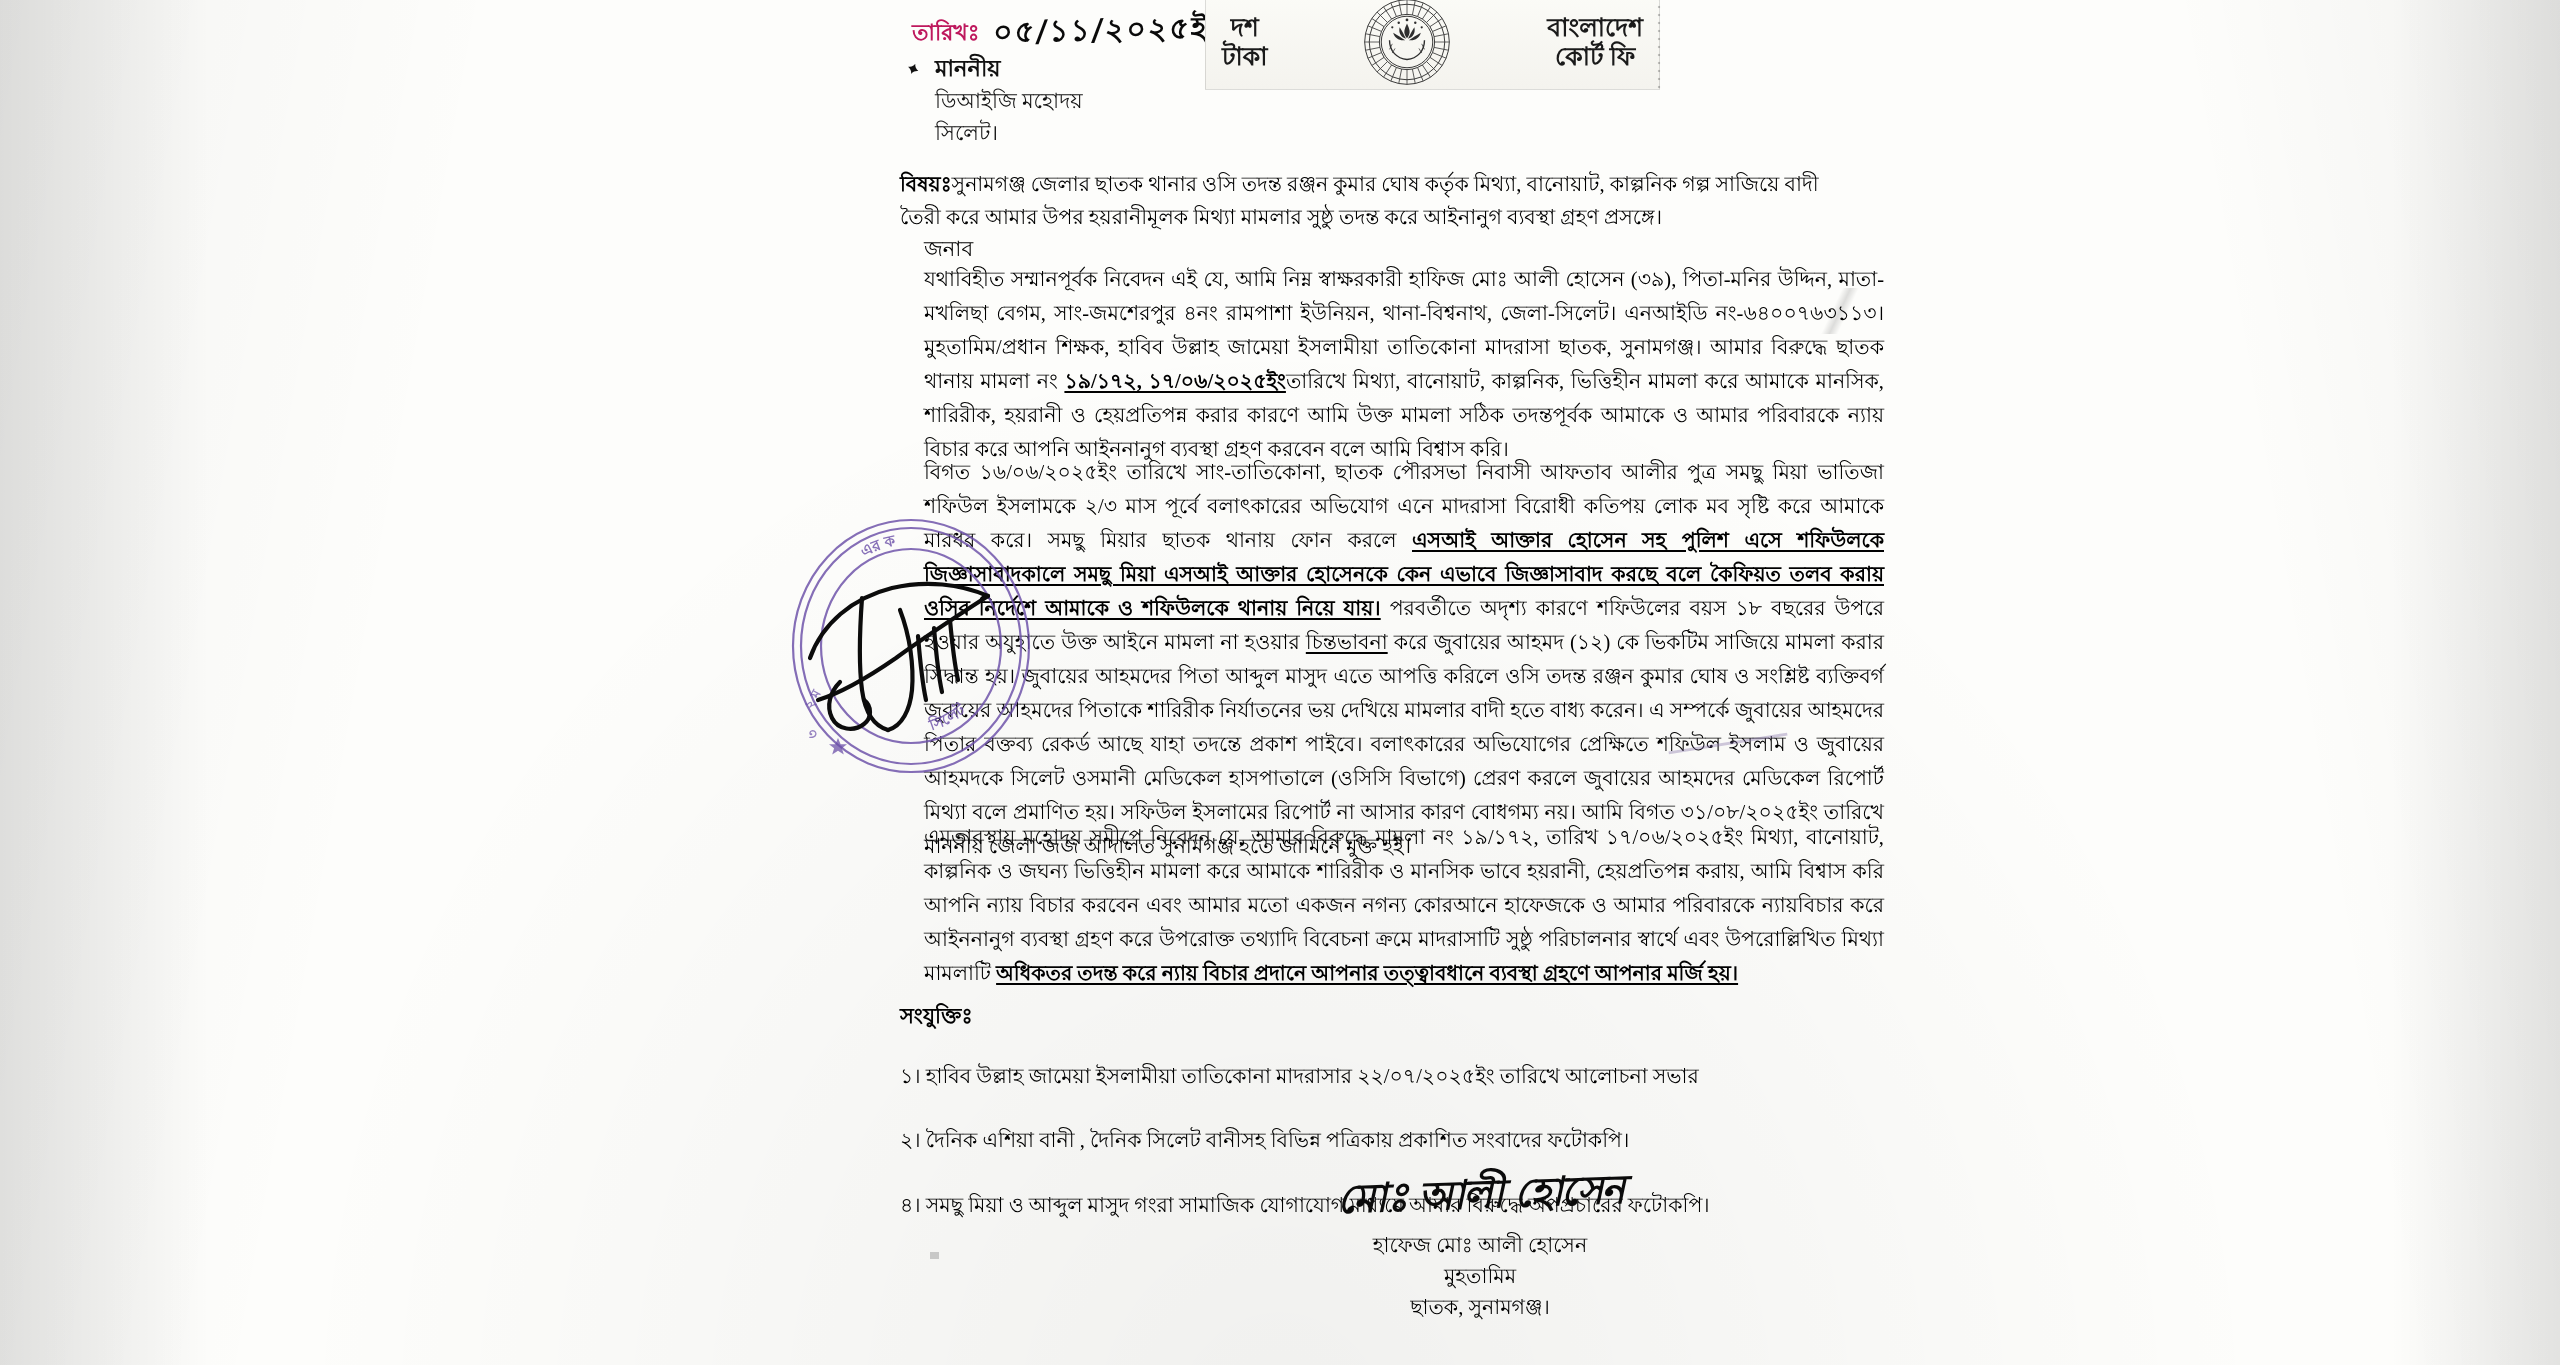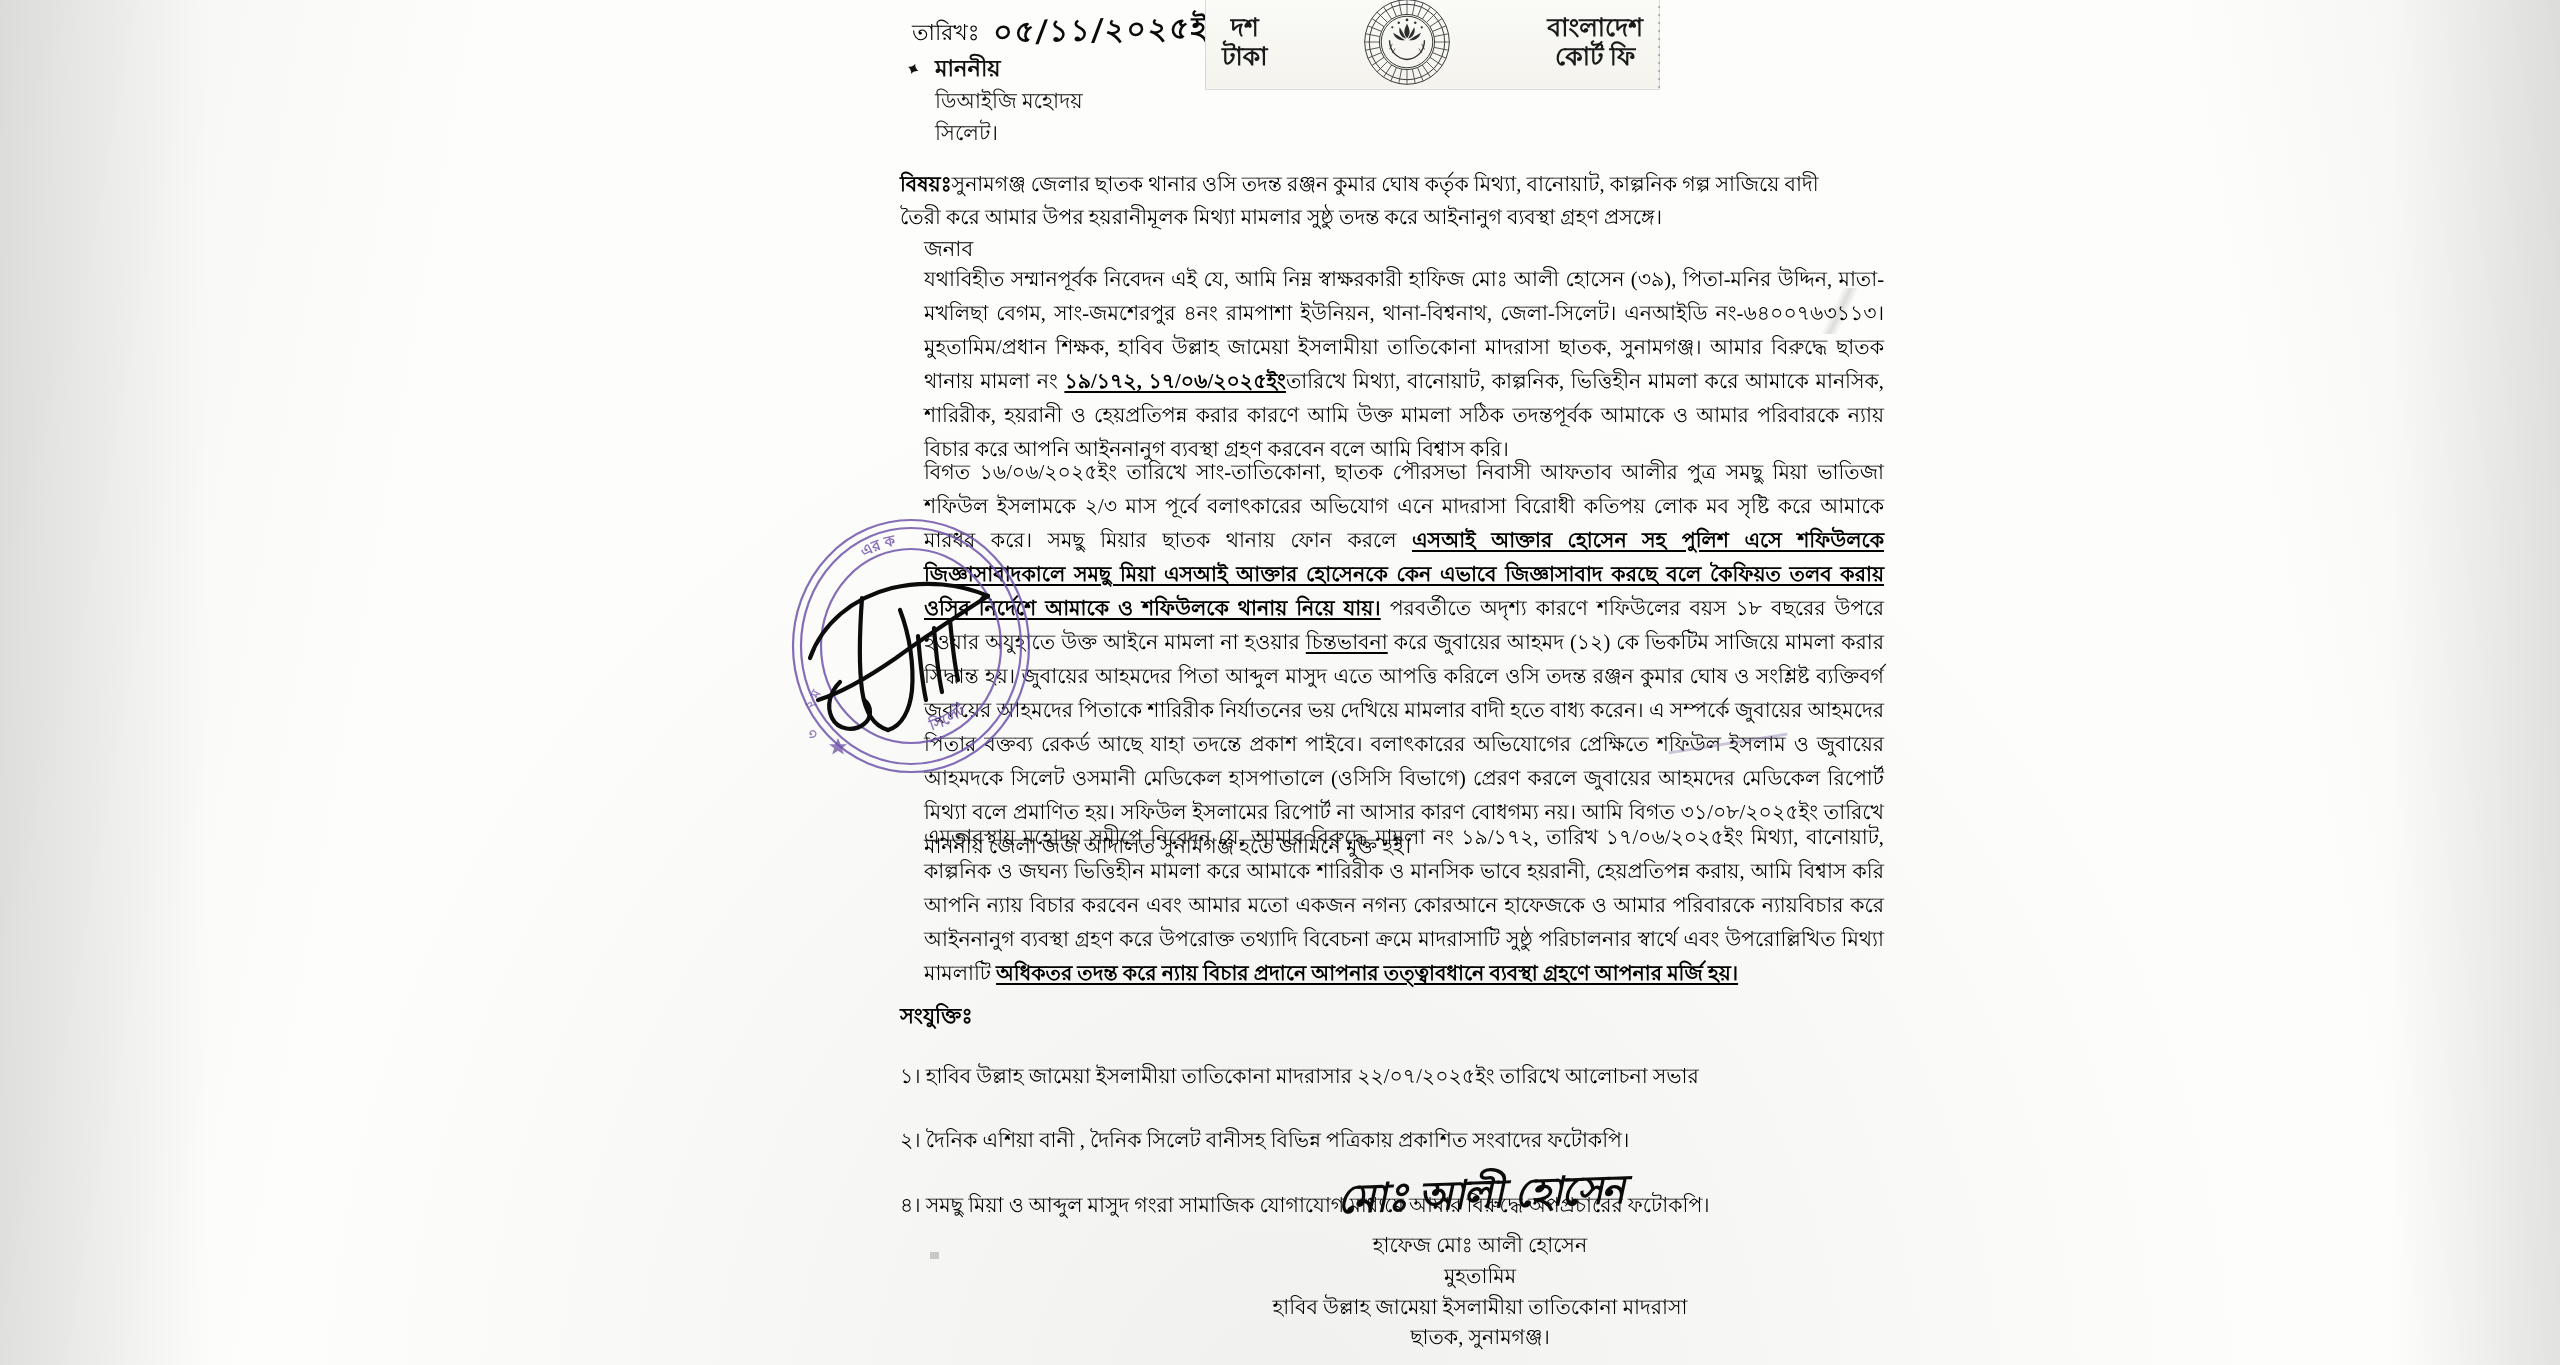--- a/index.html
+++ b/index.html
@@ -49,22 +49,22 @@
   .date-row {
     position: absolute;
     left: 912px;
     top: 6px;
     display: flex;
     align-items: baseline;
     gap: 14px;
   }
   .date-label {
     font-size: 22px;
-    font-weight: 400;
-    color: #000000;
+    font-weight: 700;
+    color: #be185d;
     text-align: center;
   }
   .date-value {
     font-family: "DejaVu Sans", sans-serif;
     font-size: 30px;
     font-weight: 700;
     letter-spacing: 2px;
     color: #0a0a0a;
     transform: rotate(-1.2deg) skewX(-5deg);
   }
@@ -400,21 +400,20 @@
     <li>
       <span>৪।</span>
       <span>সমছু মিয়া ও আব্দুল মাসুদ গংরা সামাজিক যোগাযোগ মাধ্যমে আমার বিরুদ্ধে অপপ্রচারের ফটোকপি।</span>
     </li>
   </ul>
 
   <div class="closing">
     <div class="sign-handwritten">মোঃ আলী হোসেন</div>
     <div class="nm">হাফেজ মোঃ আলী হোসেন</div>
     <div>মুহতামিম</div>
-    <div>হাবিব উল্লাহ জামেয়া ইসলামীয়া তাতিকোনা মাদরাসা</div>
     <div>ছাতক, সুনামগঞ্জ।</div>
 
   </div>
 
   <div class="notary-seal">
     <svg viewBox="0 0 250 268" aria-hidden="true">
       <g fill="none" stroke="#6b4fa8" stroke-width="2.2" opacity="0.82">
         <ellipse cx="125" cy="134" rx="118" ry="126"></ellipse>
         <ellipse cx="125" cy="134" rx="110" ry="118"></ellipse>
         <ellipse cx="125" cy="134" rx="90" ry="97"></ellipse>

